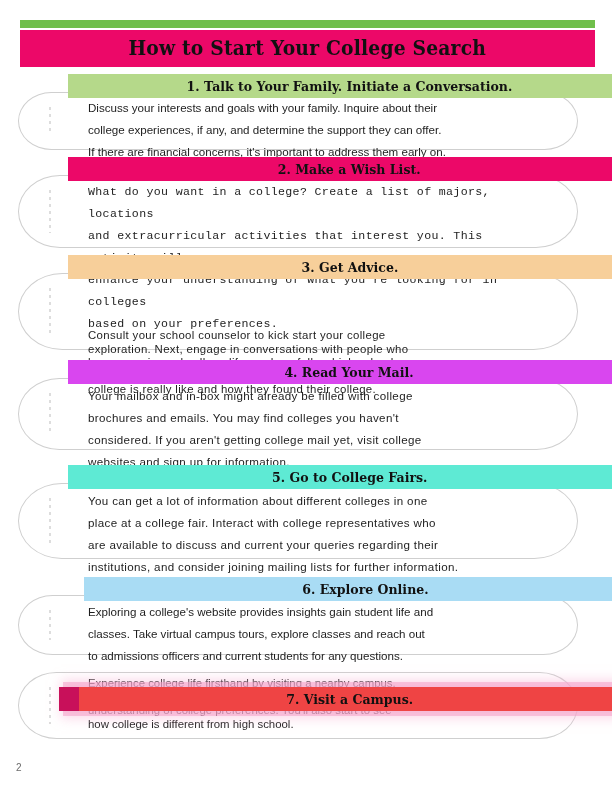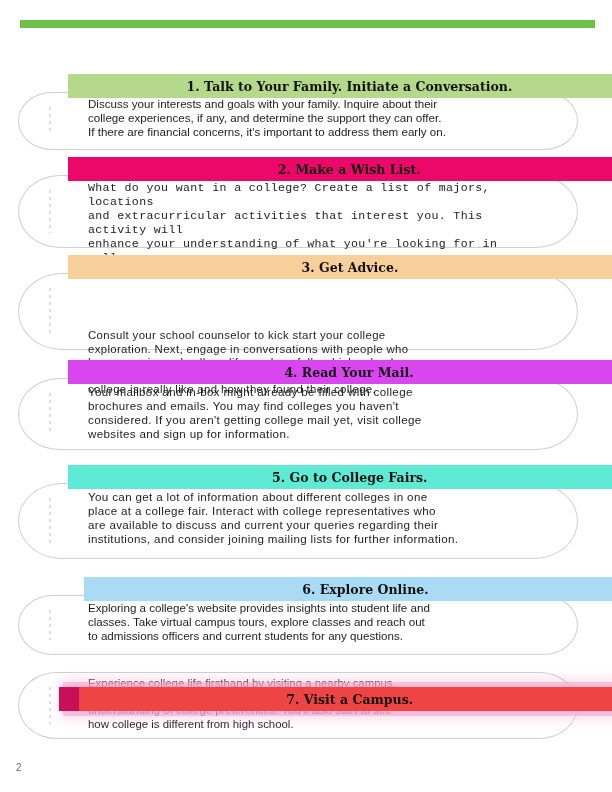--- a/index.html
+++ b/index.html
@@ -104,21 +104,21 @@
     transform: scaleX(0.95);
   }
 
   .body-text {
     position: absolute;
     left: 88px;
     width: 455px;
     z-index: 2;
     font-family: "Liberation Sans", sans-serif;
     font-size: 11.6px;
-    line-height: 14px;
+    line-height: 22px;
     color: #1d1d1d;
     white-space: pre-line;
   }
   .body-text.tight { line-height: 13.6px; font-size: 11.4px; }
   .body-text.wide  { letter-spacing: 0.35px; }
 
   
   .bar.glow {
     box-shadow: 0 0 0 5px rgba(244,160,200,0.55),
                 0 0 11px 7px rgba(247,180,214,0.55);
@@ -142,20 +142,23 @@
     color: #6b6b6b;
   }
 </style>
 </head>
 <body>
 
 <div id="page">
 
   <div class="green-rule"></div>
 
+  <div class="title-bar">
+    <span class="title-text">How to Start Your College Search</span>
+  </div>
 
   <div class="section">
     <div class="card" style="top:92px;height:58px;"></div>
     <div class="bar" style="top:74px;background:#b5d98a;">
       <span class="bar-text">1. Talk to Your Family. Initiate a Conversation.</span>
     </div>
     <div class="body-text" style="top:97px;">Discuss your interests and goals with your family. Inquire about their
 college experiences, if any, and determine the support they can offer.
 If there are financial concerns, it's important to address them early on.</div>
   </div>
@@ -203,21 +206,21 @@
 place at a college fair. Interact with college representatives who
 are available to discuss and current your queries regarding their
 institutions, and consider joining mailing lists for further information.</div>
   </div>
 
   <div class="section">
     <div class="card" style="top:595px;height:60px;"></div>
     <div class="bar" style="top:577px;background:#a9dcf4;margin-left:16px;">
       <span class="bar-text">6. Explore Online.</span>
     </div>
-    <div class="body-text" style="top:601px;">Exploring a college's website provides insights into student life and
+    <div class="body-text" style="top:601px;">Exploring a college's website provides insights gain student life and
 classes. Take virtual campus tours, explore classes and reach out
 to admissions officers and current students for any questions.</div>
   </div>
 
   <div class="section">
     <div class="card" style="top:672px;height:67px;"></div>
     <div class="bar glow" style="top:687px;background:#ef4444;align-items:center;">
       <div class="bar-cap"></div>
       <span class="bar-text">7. Visit a Campus.</span>
     </div>

